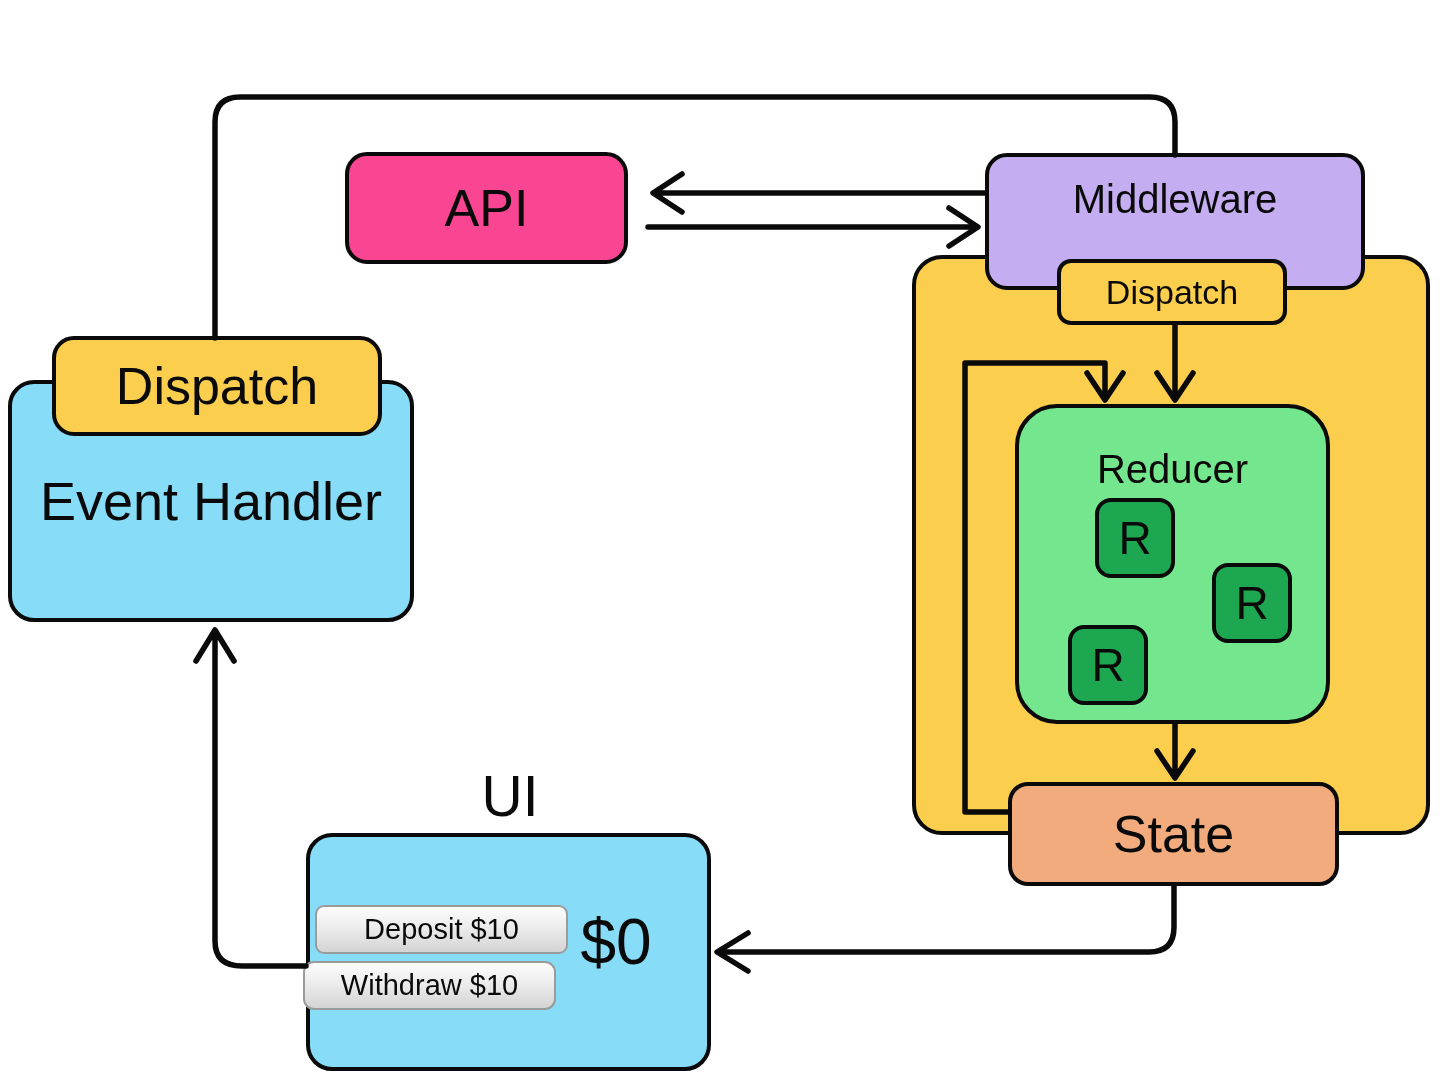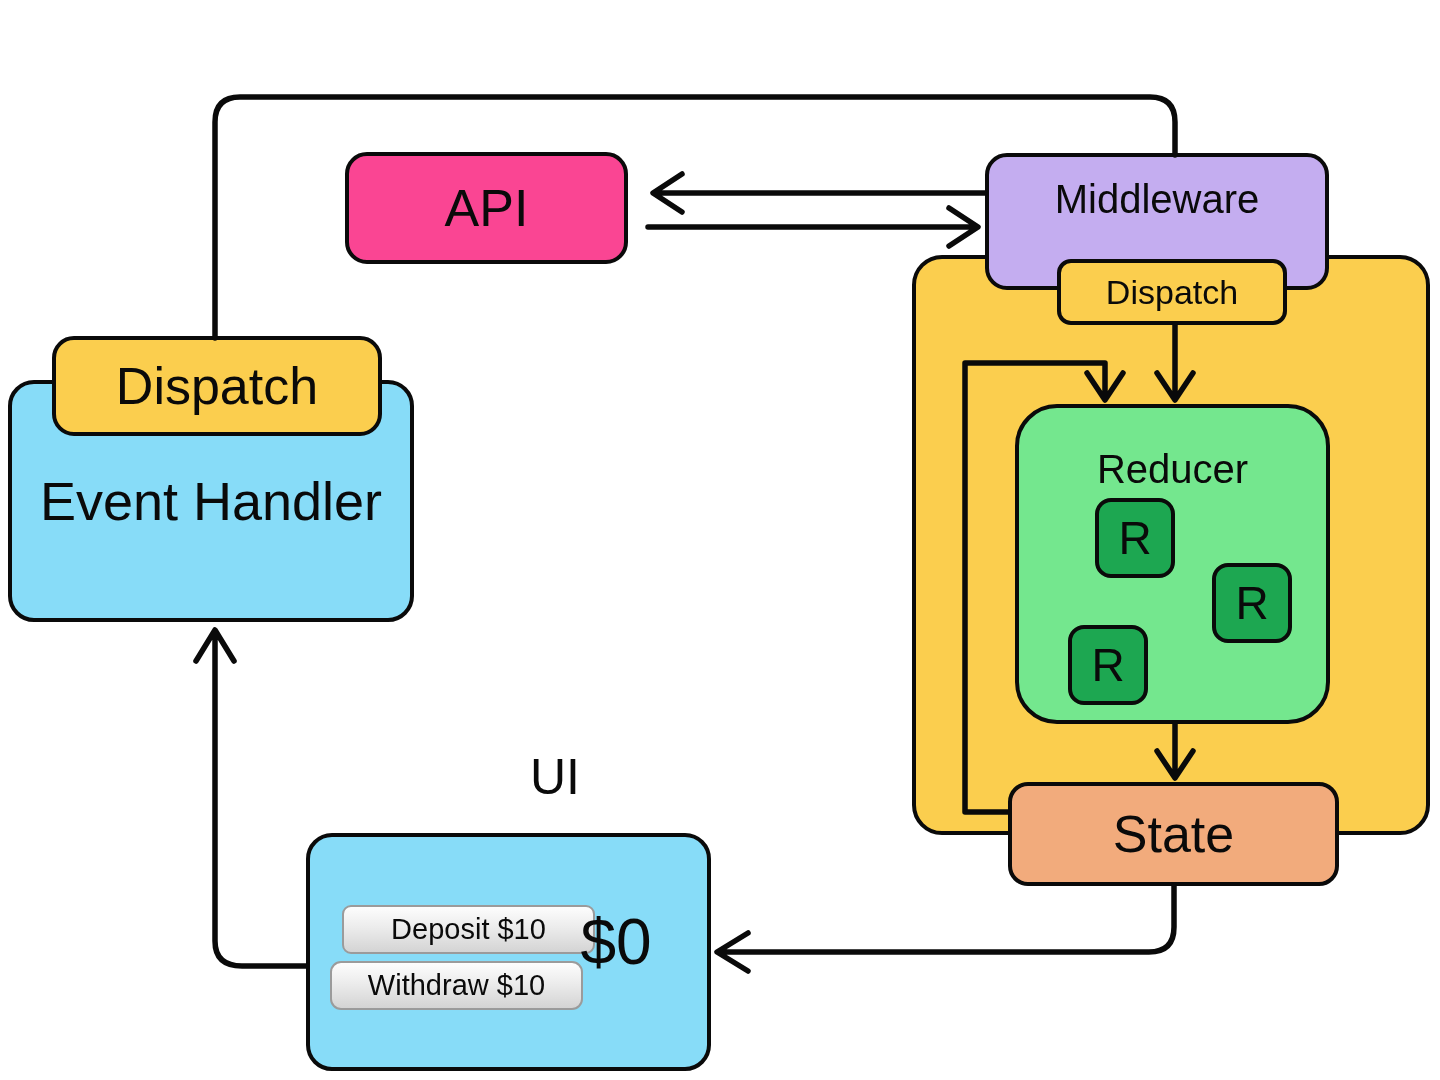--- a/index.html
+++ b/index.html
@@ -27,41 +27,41 @@
     position:absolute;box-sizing:border-box;
     border:4px solid var(--ink);
     display:flex;align-items:center;justify-content:center;
     line-height:1;
   }
   .lbl{white-space:nowrap;}
   
   .event-handler{left:8px;top:380px;width:406px;height:242px;background:var(--panel-blue);border-radius:26px;z-index:1;font-size:54px;}
   .dispatch-left{left:52px;top:336px;width:330px;height:100px;background:var(--store-yellow);border-radius:22px;z-index:2;font-size:52px;}
   .api{left:345px;top:152px;width:283px;height:112px;background:var(--api-pink);border-radius:22px;z-index:1;font-size:52px;}
-  .middleware{left:985px;top:153px;width:344px;height:137px;background:var(--middleware-purple);border-radius:22px;z-index:2;font-size:40px;padding-bottom:46px;}
+  .middleware{left:985px;top:153px;width:380px;height:137px;background:var(--middleware-purple);border-radius:22px;z-index:2;font-size:40px;padding-bottom:46px;}
   .store{left:912px;top:255px;width:518px;height:580px;background:var(--store-yellow);border-radius:30px;z-index:1;}
   .store-label{position:absolute;left:1245px;top:328px;width:175px;text-align:center;font-size:62px;z-index:2;line-height:1;}
   .dispatch-store{left:1057px;top:259px;width:230px;height:66px;background:var(--store-yellow);border-radius:14px;z-index:4;font-size:34px;}
   .reducer{left:1015px;top:404px;width:315px;height:320px;background:var(--reducer-green);border-radius:42px;z-index:2;align-items:flex-start;font-size:40px;}
   .reducer .lbl{margin-top:41px;}
   .rbox{width:80px;height:80px;background:var(--r-green);border-radius:16px;z-index:3;font-size:46px;}
   .r1{left:1095px;top:498px;}
   .r2{left:1212px;top:563px;}
   .r3{left:1068px;top:625px;}
   .state{left:1008px;top:782px;width:331px;height:104px;background:var(--state-orange);border-radius:20px;z-index:3;font-size:52px;}
-  .ui-label{position:absolute;left:440px;top:752px;width:140px;text-align:right;font-size:50px;z-index:2;line-height:1;}
+  .ui-label{position:absolute;left:440px;top:768px;width:140px;text-align:center;font-size:57px;z-index:2;line-height:1;}
   .ui{left:306px;top:833px;width:405px;height:238px;background:var(--panel-blue);border-radius:26px;z-index:1;}
   .ui-button{
     position:absolute;box-sizing:border-box;z-index:2;
     width:253px;height:49px;
     border:2px solid var(--button-border);border-radius:9px;
     background:linear-gradient(to bottom,var(--button-top) 0%,#ececec 45%,var(--button-bottom) 100%);
     display:flex;align-items:center;justify-content:center;
     font-size:29px;font-family:"Liberation Sans", sans-serif;color:var(--ink);
-    padding:16px;cursor:pointer;margin-left:27px;
+    padding:16px;cursor:pointer;
   }
   .deposit{left:315px;top:905px;}
   .withdraw{left:303px;top:961px;border-radius:11px;}
   .balance{position:absolute;left:561px;top:906px;width:110px;text-align:center;font-size:64px;z-index:2;line-height:1.15;}
   
   .overlay{position:absolute;left:0;top:0;width:1440px;height:1080px;z-index:20;pointer-events:none;}
   .overlay path{fill:none;stroke:var(--ink);stroke-width:5.5;stroke-linecap:round;stroke-linejoin:round;}
 </style>
 </head>
 <body>

